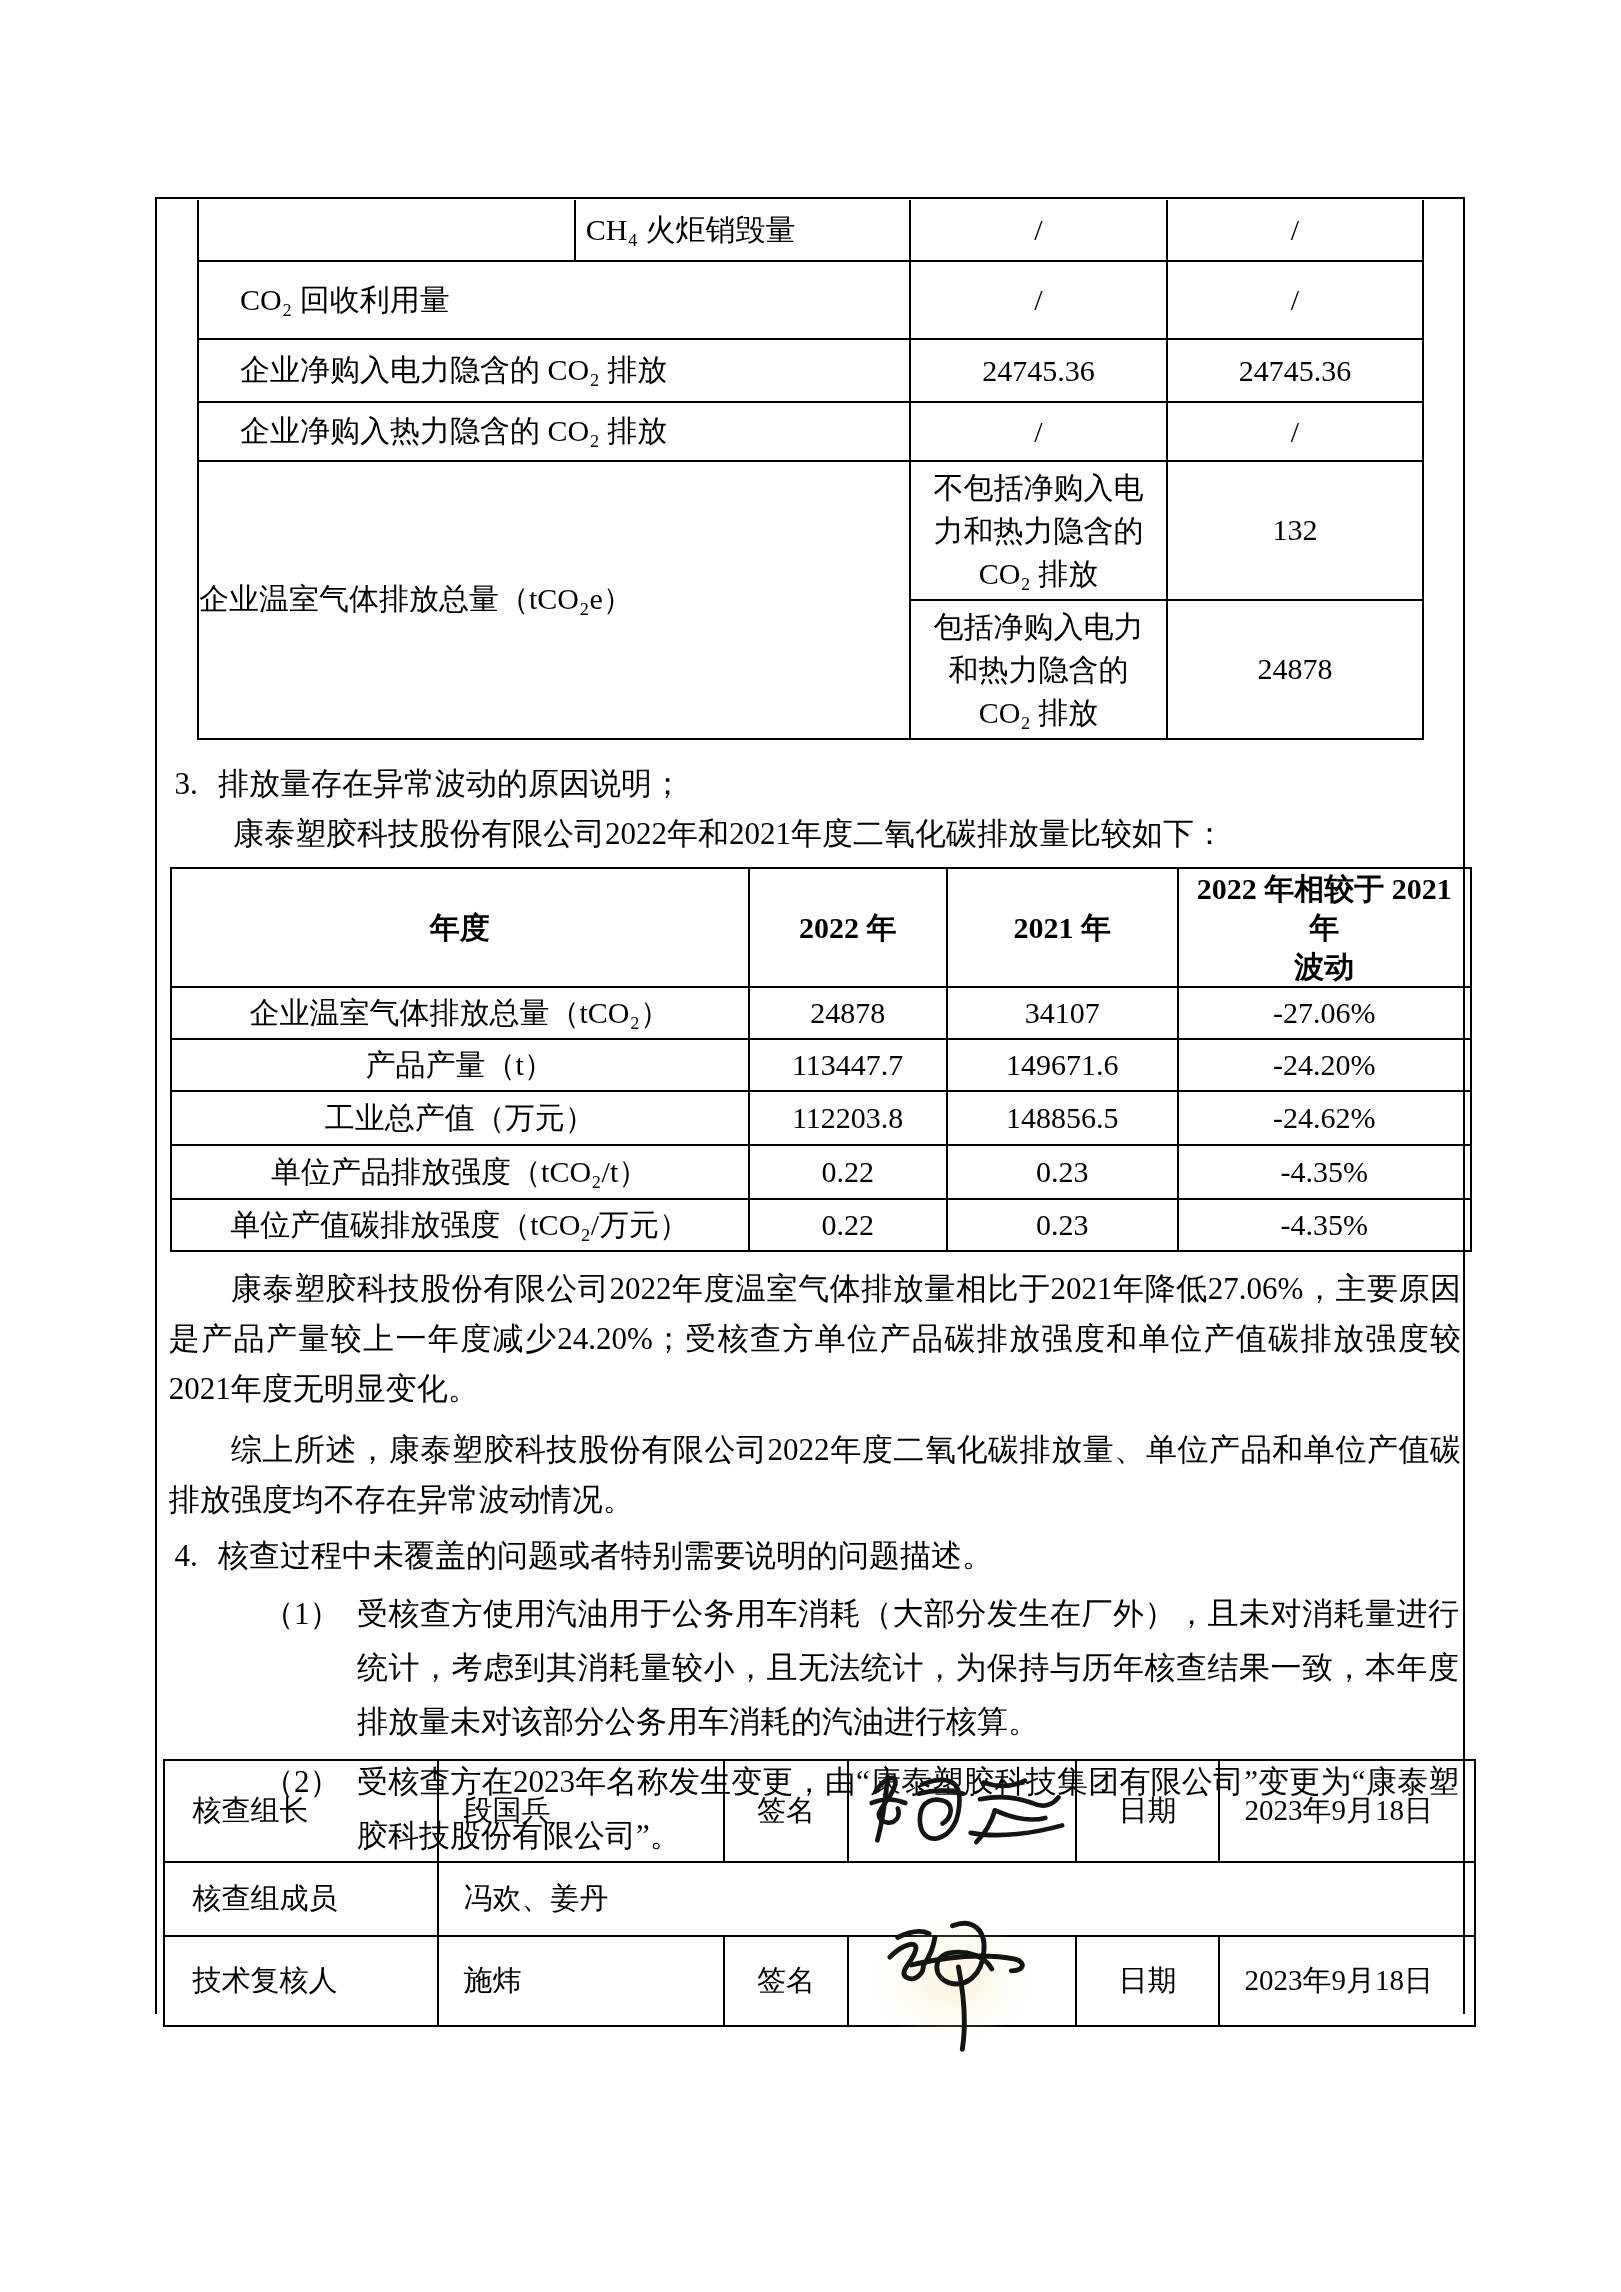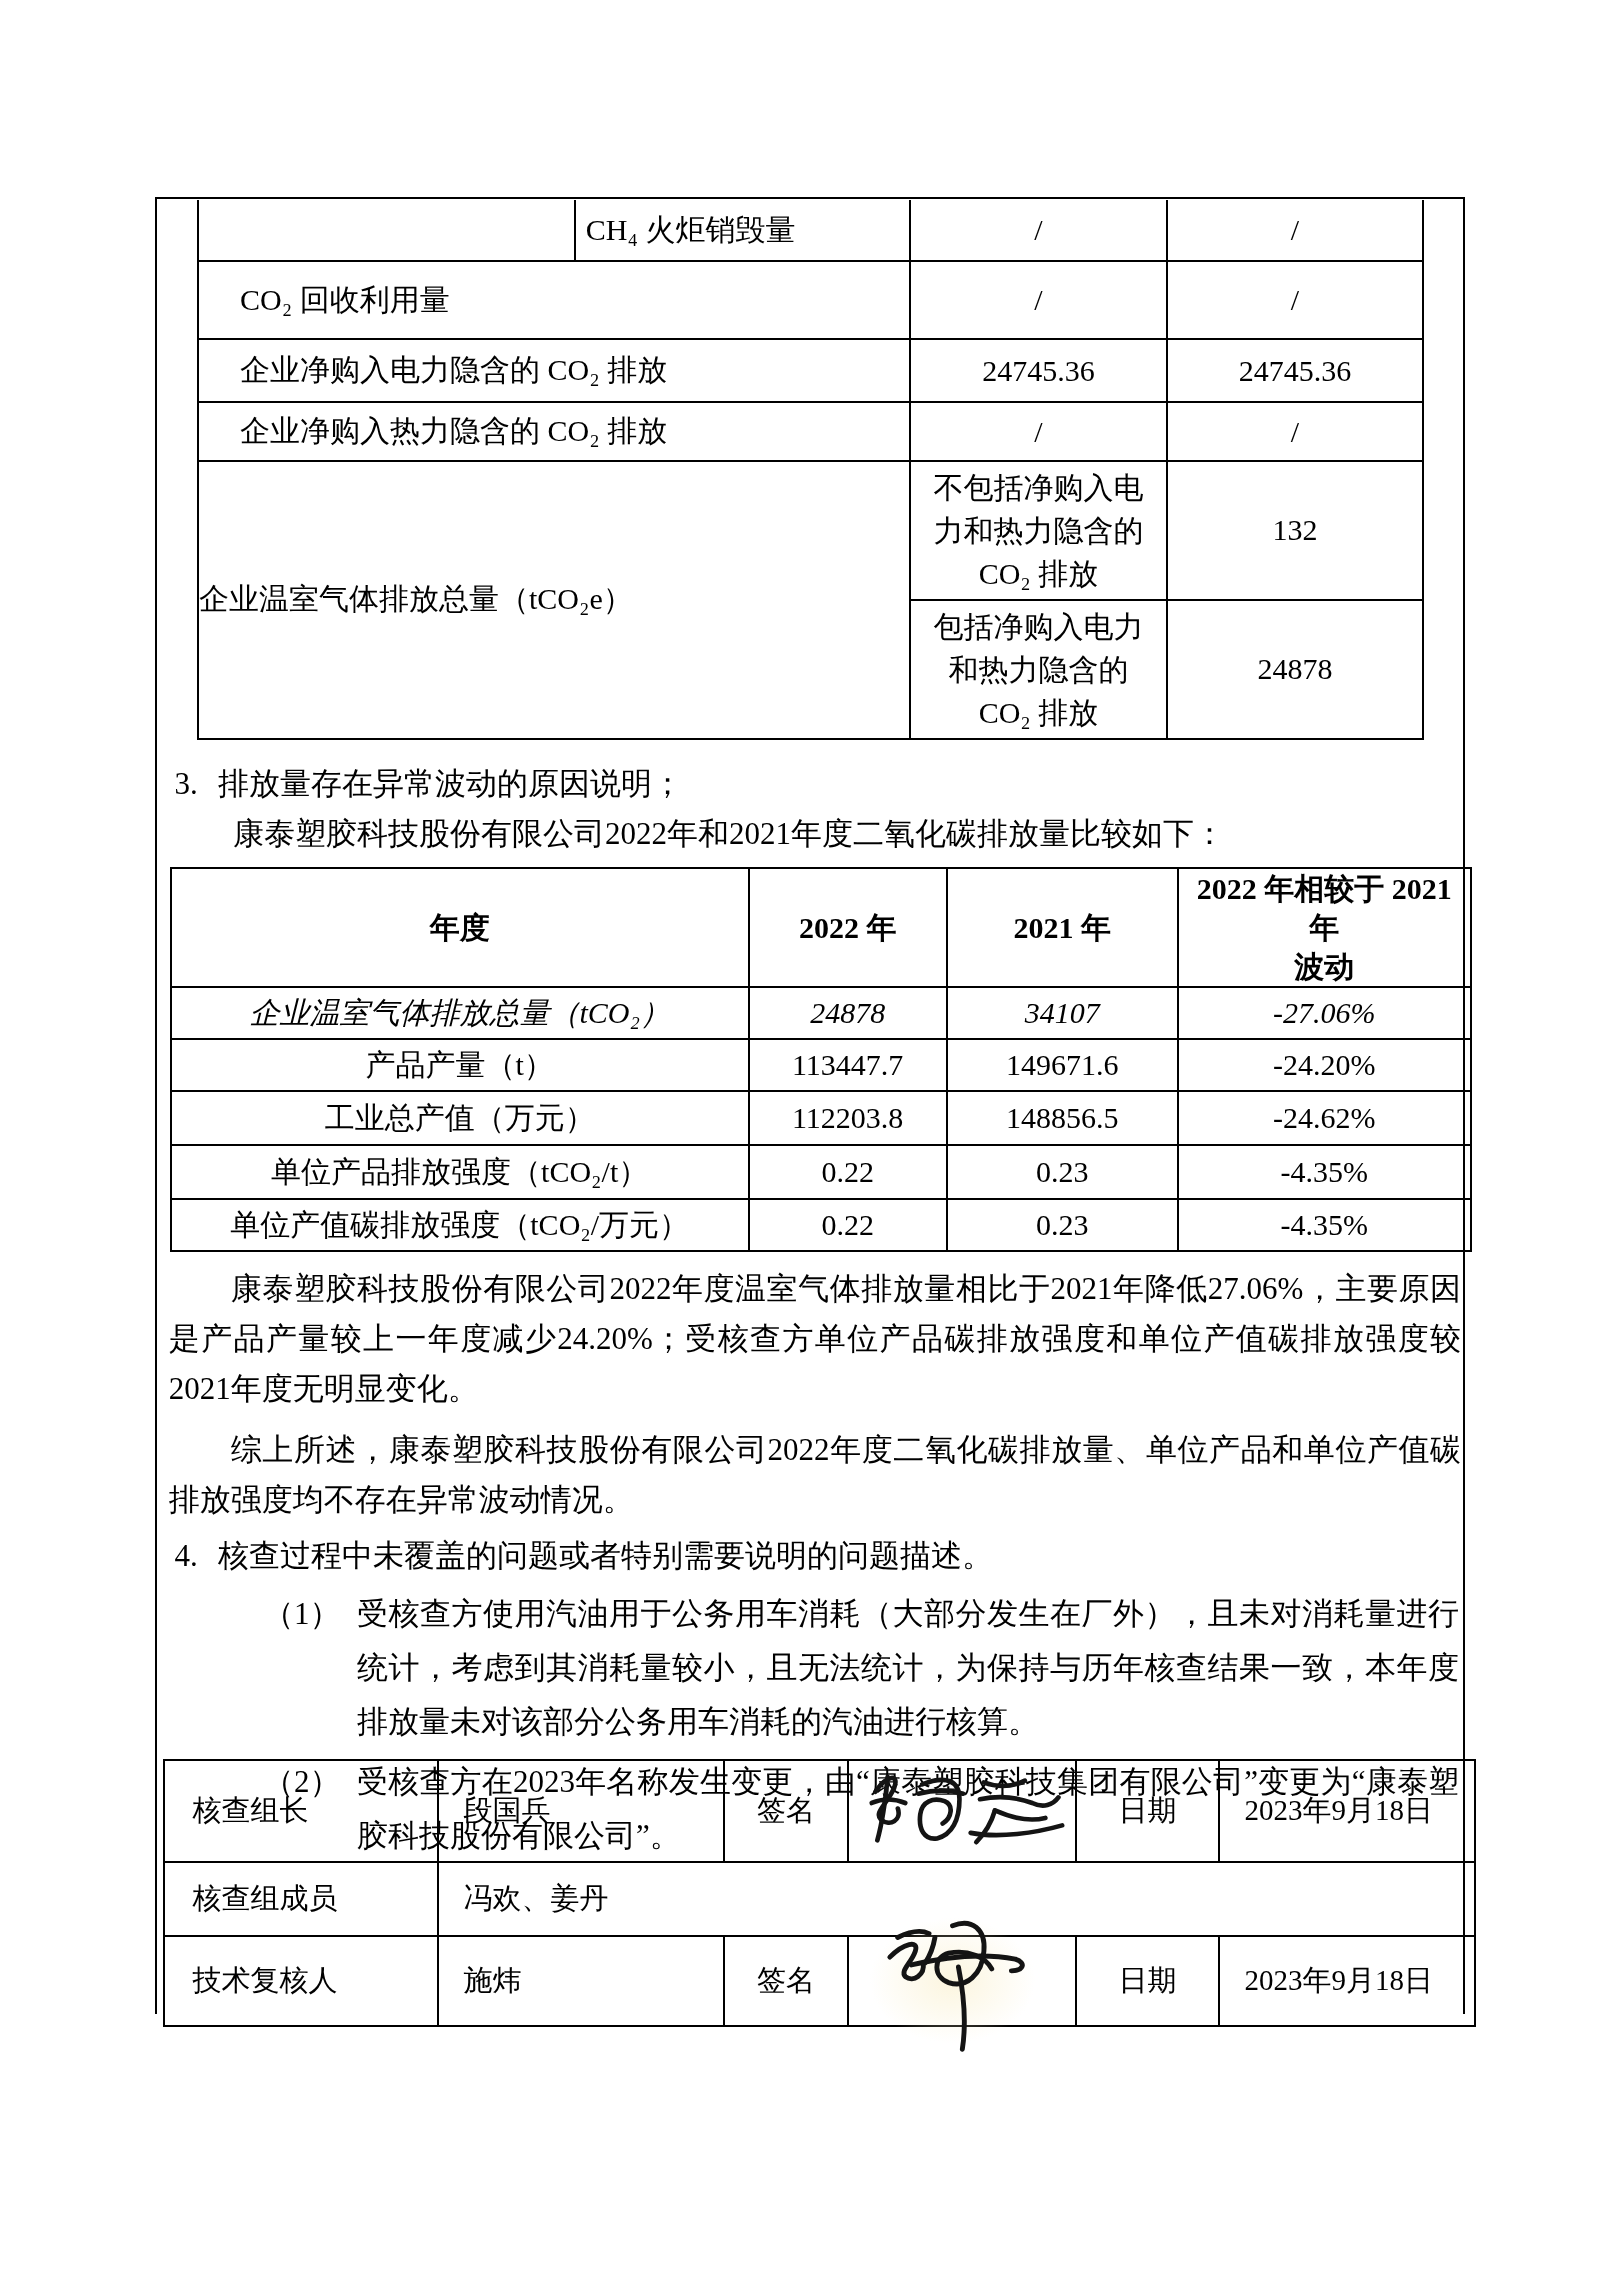--- a/index.html
+++ b/index.html
@@ -123,21 +123,21 @@
         </colgroup>
       <thead>
         <tr style="height:80px;">
           <th>年度</th>
           <th>2022 年</th>
           <th>2021 年</th>
           <th><span>2022 年相较于 2021 年</span><br><span>波动</span></th>
         </tr>
       </thead>
       <tbody>
-        <tr style="height:48px;font-style:italic;">
+        <tr style="height:48px;">
           <td>企业温室气体排放总量（tCO₂）</td>
           <td>24878</td>
           <td>34107</td>
           <td>-27.06%</td>
         </tr>
         <tr style="height:50px;">
           <td>产品产量（t）</td>
           <td>113447.7</td>
           <td>149671.6</td>
           <td>-24.20%</td>

